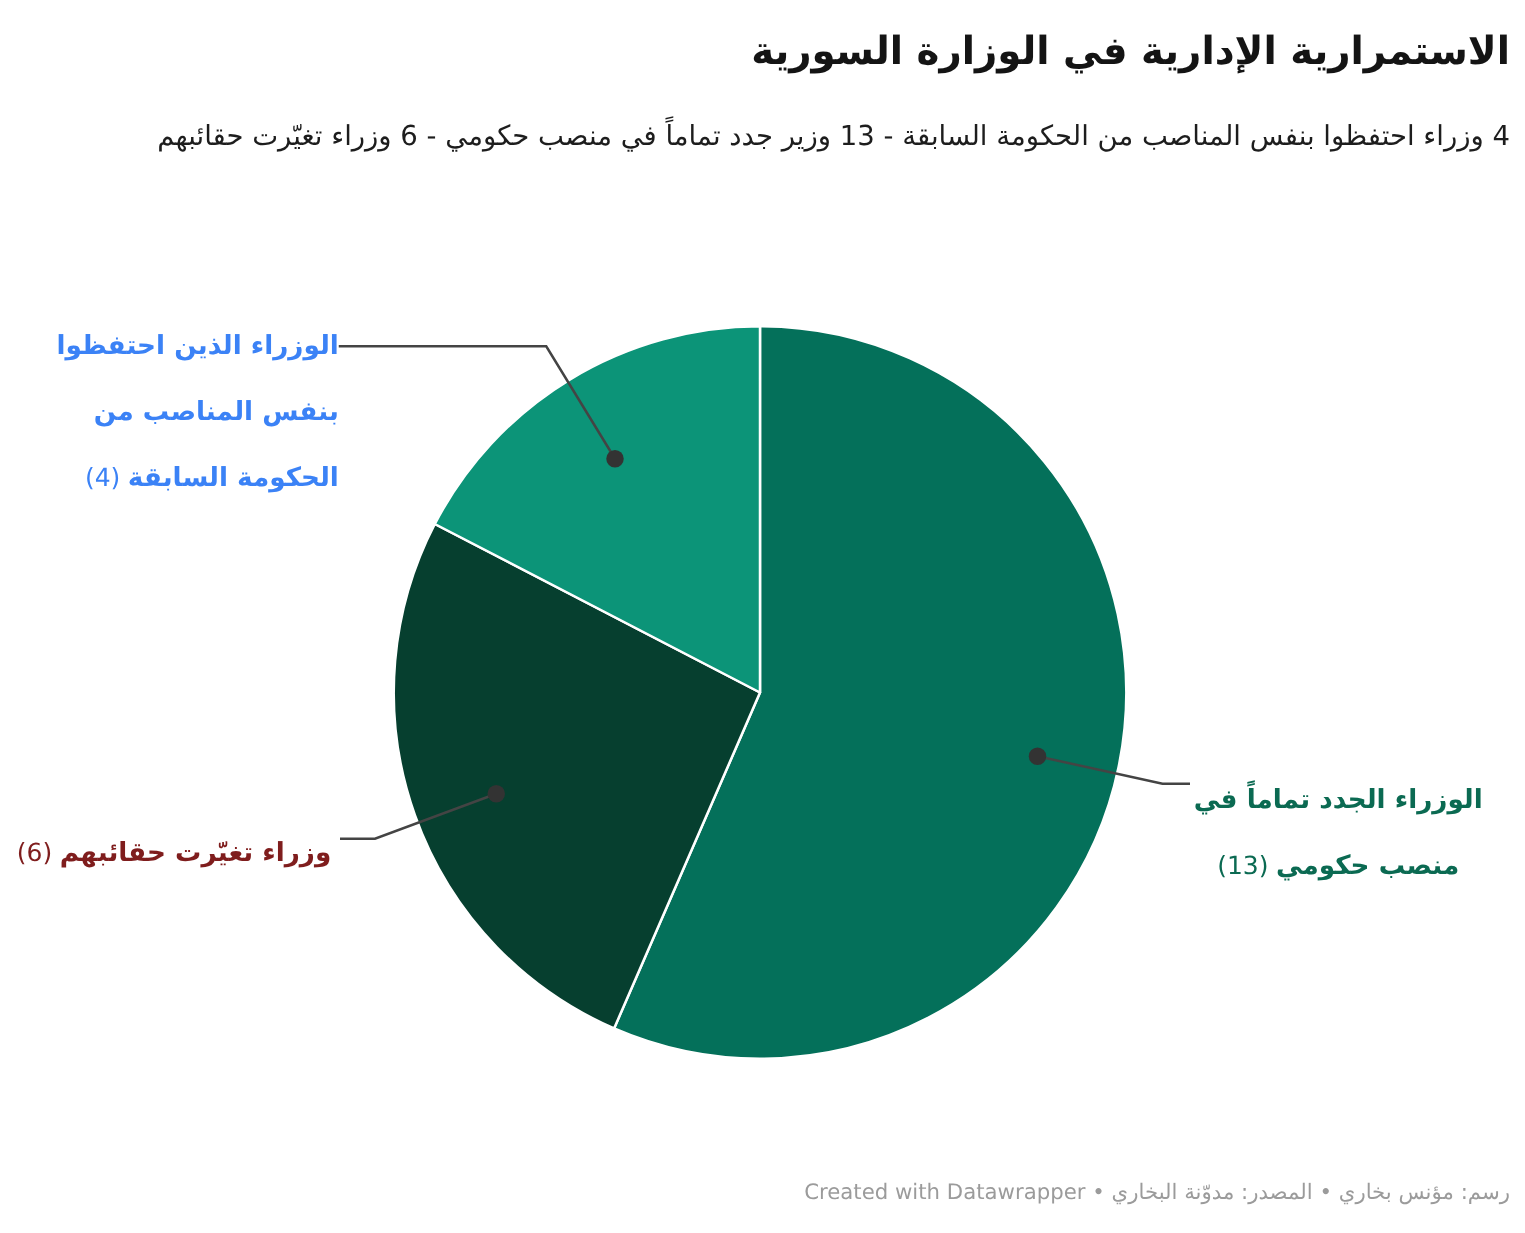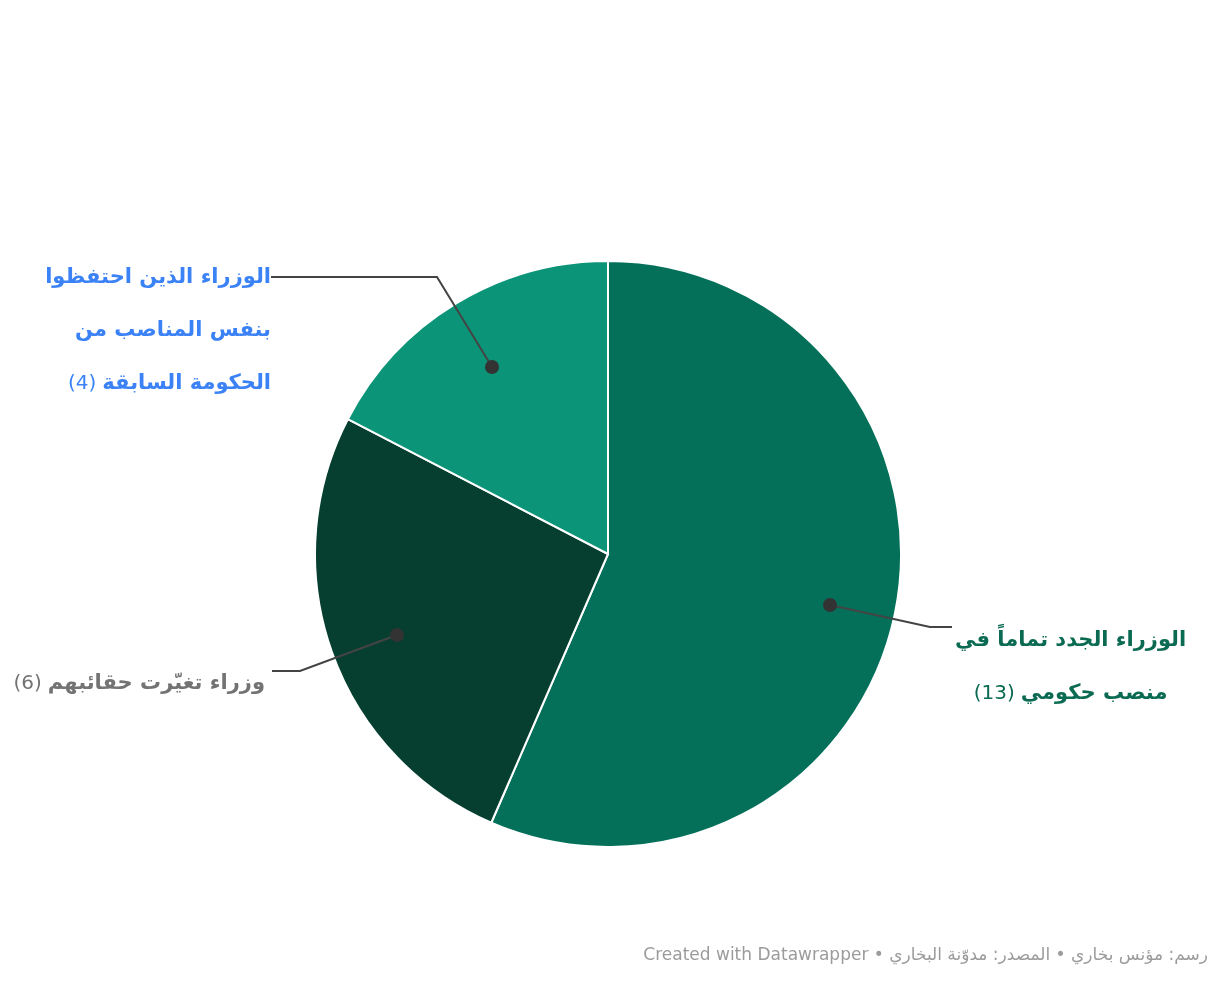--- a/index.html
+++ b/index.html
@@ -71,21 +71,21 @@
     top: 383px;
     text-align: center;
     line-height: 53px;
     color: #0b6a52;
   }
   .label-changed {
     right: 955px;
     top: 426px;
     text-align: right;
     line-height: 53px;
-    color: #737373;
+    color: #7f1d1d;
   }
   .footer {
     position: absolute;
     right: 12px;
     bottom: 22px;
     direction: rtl;
     text-align: left;
     font-size: 17px;
     color: #9b9b9b;
   }
@@ -93,20 +93,22 @@
     color: #9b9b9b;
     text-decoration: none;
   }
 </style>
 </head>
 <body>
 
 <div class="page">
 
   <div class="header">
+    <h1 class="title" dir="rtl">الاستمرارية الإدارية في الوزارة السورية</h1>
+    <div class="subtitle" dir="rtl">4 وزراء احتفظوا بنفس المناصب من الحكومة السابقة - 13 وزير جدد تماماً في منصب حكومي - 6 وزراء تغيّرت حقائبهم</div>
   </div>
 
   <div class="chart-area">
 
     <svg class="chart-svg" viewBox="0 0 1220 700" xmlns="http://www.w3.org/2000/svg">
       <g id="pie-slices">
           <path d="M 608 324 L 608.00 31.00 A 293 293 0 1 1 491.27 592.74 Z" fill="#04705a" stroke="#ffffff" stroke-width="2" stroke-linejoin="round"></path>
           <path d="M 608 324 L 491.27 592.74 A 293 293 0 0 1 347.85 189.20 Z" fill="#063f2f" stroke="#ffffff" stroke-width="2" stroke-linejoin="round"></path>
           <path d="M 608 324 L 347.85 189.20 A 293 293 0 0 1 608.00 31.00 Z" fill="#0c9478" stroke="#ffffff" stroke-width="2" stroke-linejoin="round"></path>
         </g>

